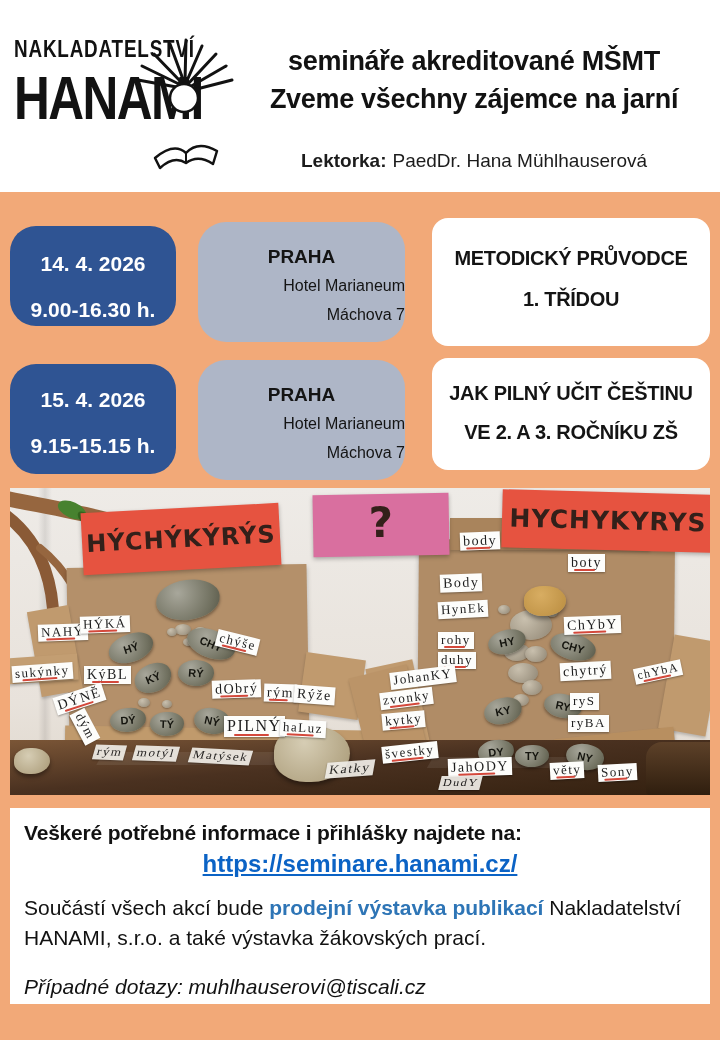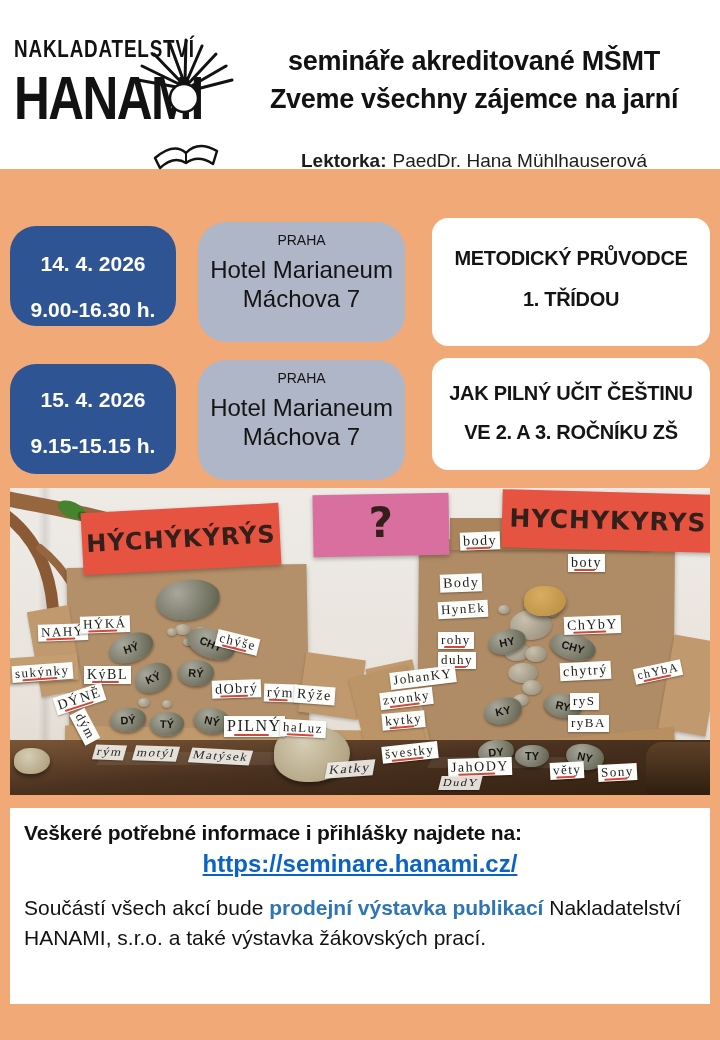--- a/index.html
+++ b/index.html
@@ -1,19 +1,19 @@
 <!DOCTYPE html>
 <html lang="cs"><head>
 <meta charset="utf-8">
 <style>
   html,body{margin:0;padding:0;background:#888;}
   .page{position:relative;width:720px;height:1040px;background:#f2a978;overflow:hidden;
         font-family:"Liberation Sans",sans-serif;margin:0 auto;}
   
-  .header{position:absolute;left:0;top:0;width:720px;height:169px;background:#ffffff;}
+  .header{position:absolute;left:0;top:0;width:720px;height:192px;background:#ffffff;}
   .logo{position:absolute;left:14px;top:36px;width:222px;height:140px;color:#121212;}
   .logo-top{font-weight:700;font-size:23px;letter-spacing:1px;transform:scaleX(.82);
             transform-origin:left top;white-space:nowrap;}
   .logo-word{font-weight:700;font-size:62px;line-height:1.05;letter-spacing:-2px;
              transform:scaleX(.80);transform-origin:left top;white-space:nowrap;margin-top:2px;}
   .logo-svg{position:absolute;left:0;top:0;}
   .title{position:absolute;left:238px;top:42px;width:472px;text-align:center;
          font-size:27px;font-weight:700;color:#121212;line-height:38px;letter-spacing:-0.3px;}
   .lecturer{position:absolute;left:238px;top:150px;width:472px;text-align:center;
             font-size:19px;color:#1c1c1c;}
@@ -25,22 +25,22 @@
   .b-topic{background:#ffffff;color:#141414;font-weight:700;border-radius:16px;letter-spacing:-0.3px;}
   .r1.b-date{left:10px;top:226px;width:166px;height:100px;}
   .r1.b-loc{left:198px;top:222px;width:207px;height:120px;}
   .r1.b-topic{left:432px;top:218px;width:278px;height:128px;}
   .r2.b-date{left:10px;top:364px;width:166px;height:110px;}
   .r2.b-loc{left:198px;top:360px;width:207px;height:120px;}
   .r2.b-topic{left:432px;top:358px;width:278px;height:112px;}
   .b-date .l1{margin-top:26px;font-size:21px;}
   .b-date .l2{margin-top:22px;font-size:21px;}
   .r2.b-date .l1{margin-top:24px;}
-  .b-loc .city{padding-top:4px;font-size:14px;font-weight:400;line-height:29px;}
-  .b-loc .line{font-size:24px;line-height:29px;}
+  .b-loc .city{padding-top:20px;font-size:19px;font-weight:700;line-height:29px;}
+  .b-loc .line{font-size:16px;line-height:29px;text-align:right;}
   .b-topic .t1{margin-top:29px;font-size:20px;}
   .b-topic .t2{margin-top:18px;font-size:20px;}
   .r2.b-topic .t1{margin-top:24px;}
   .r2.b-topic .t2{margin-top:16px;}
   
   .photo{position:absolute;left:10px;top:488px;width:700px;height:307px;overflow:hidden;
          background:linear-gradient(#eeebe7,#e8e2db 70%,#dfd7cc);}
   .corner-shadow{position:absolute;left:28px;top:0;width:14px;height:255px;
          background:linear-gradient(90deg,rgba(0,0,0,0),rgba(0,0,0,.09),rgba(0,0,0,0));}
   .branch{position:absolute;left:0;top:0;}
@@ -259,15 +259,16 @@
     </div>
 
   <div class="footer">
     <div class="f-info">Veškeré potřebné informace i přihlášky najdete na:</div>
     <div class="f-linkwrap">
       <a class="f-link" href="#">https://seminare.hanami.cz/</a>
     </div>
     <div class="f-para">
       <span>Součástí všech akcí bude </span><span class="f-hl">prodejní výstavka publikací</span><span> Nakladatelství HANAMI, s.r.o. a také výstavka žákovských prací.</span>
     </div>
+    <div class="f-contact">Případné dotazy: muhlhauserovi@tiscali.cz</div>
   </div>
 
 </div>
 
 </body></html>

